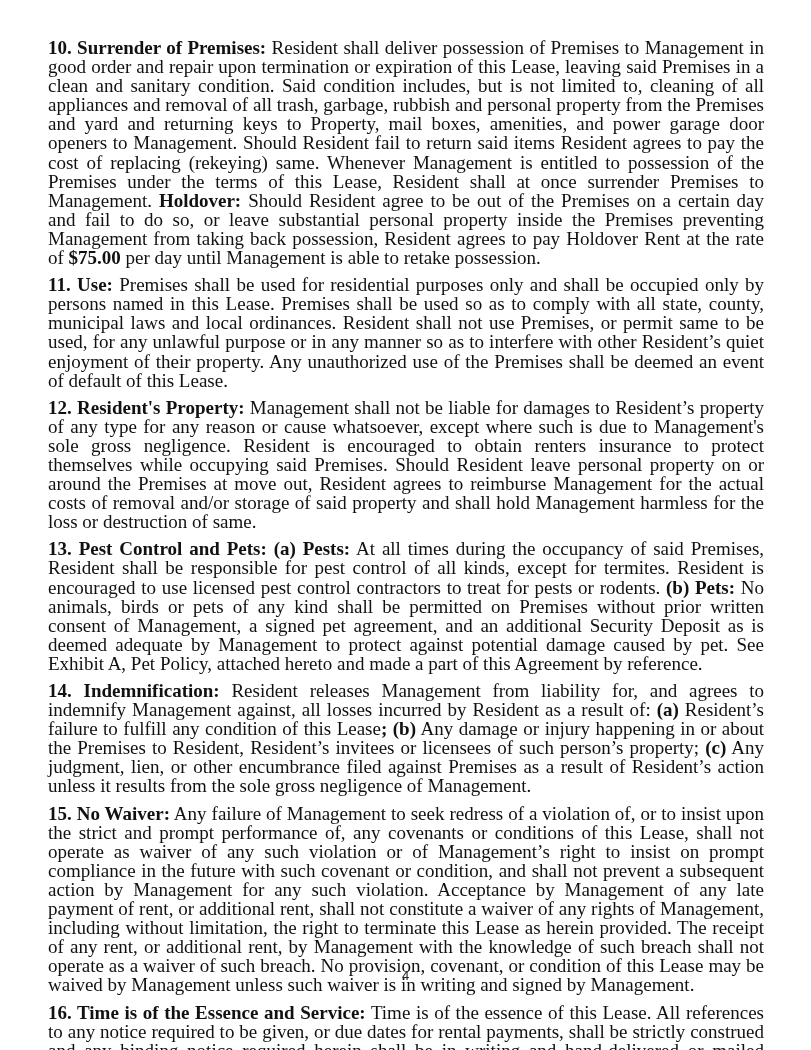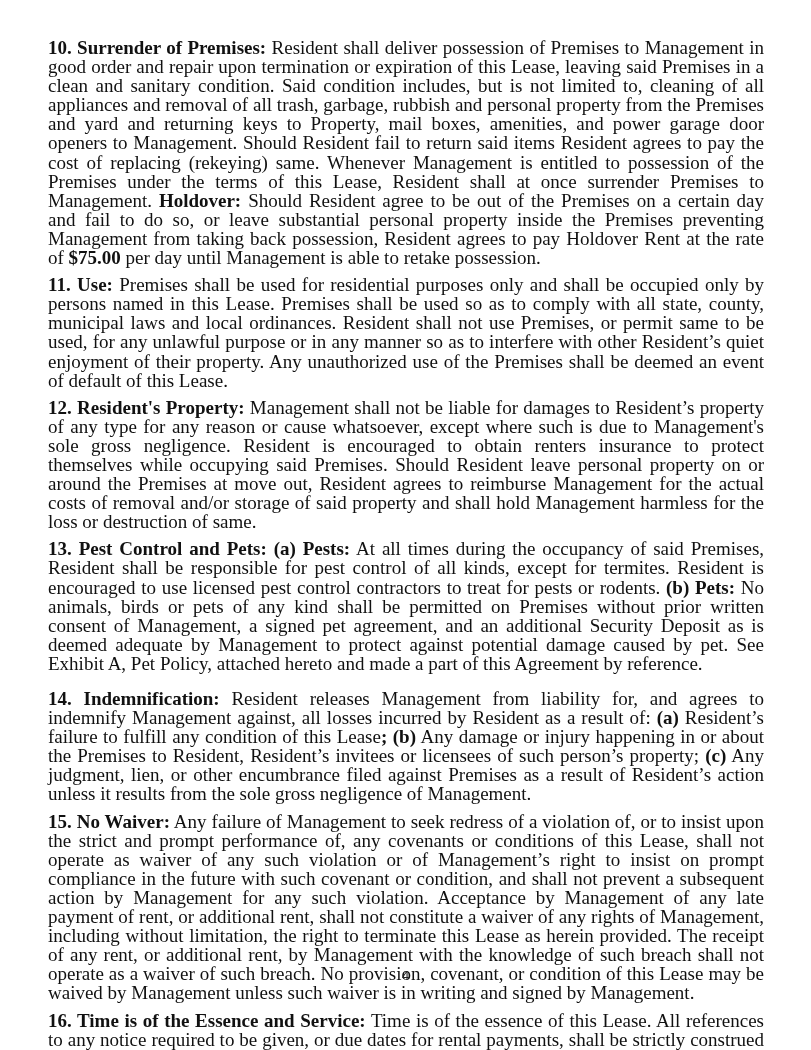--- a/index.html
+++ b/index.html
@@ -4,21 +4,21 @@
 <style>
   html, body { margin: 0; padding: 0; background: #ffffff; }
   body { width: 811px; height: 1050px; position: relative; overflow: hidden; }
   .page {
     position: absolute; left: 48px; top: 38px; width: 716px;
     font-family: "Liberation Serif", serif;
     font-size: 19px; line-height: 19.1px; color: #111;
     text-align: justify;
   }
   .para { margin: 0 0 8px 0; }
-  .para.extra-gap { margin-bottom: 16px; }
+  .para.extra-gap { margin-bottom: 8px; }
   b { font-weight: bold; }
   .page-number {
     position: absolute; left: 0; width: 811px; top: 968px;
     text-align: center;
     font-family: "Liberation Sans", sans-serif;
     font-size: 13px; color: #222;
   }
 </style>
 </head>
 <body>

